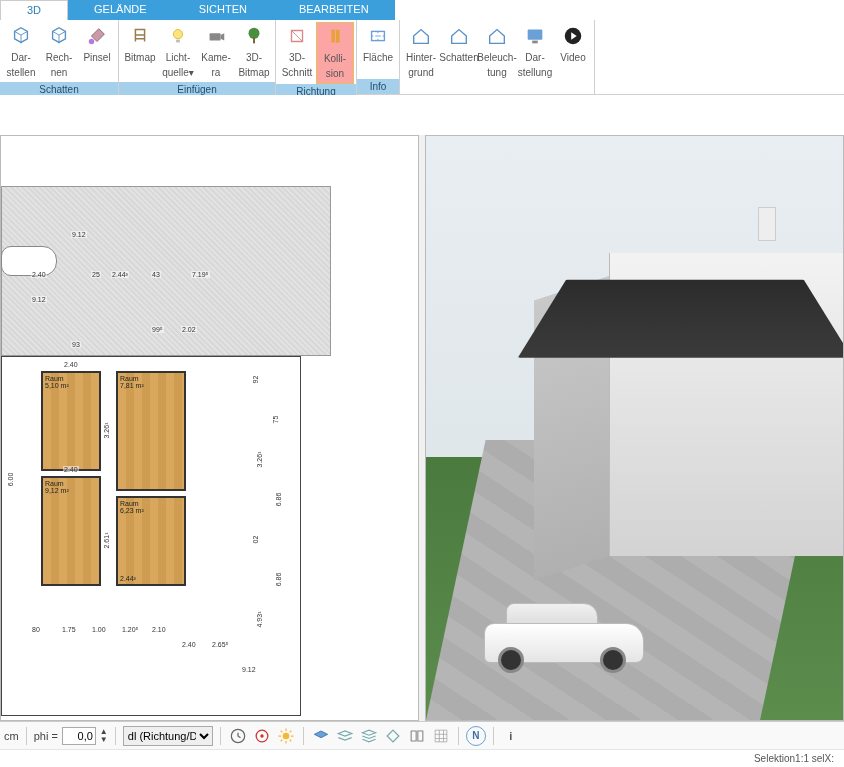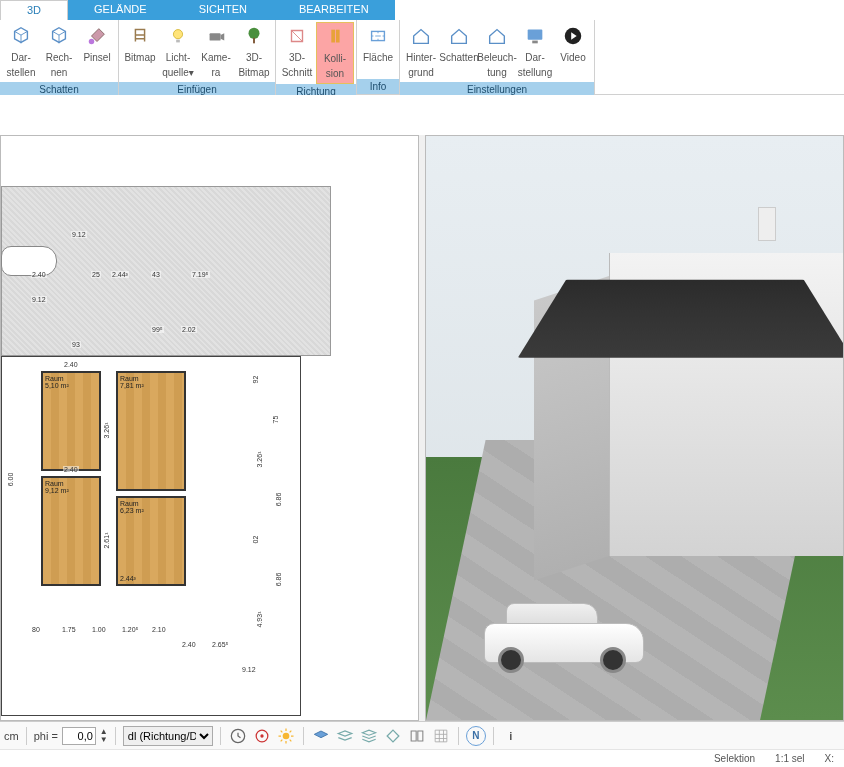--- a/index.html
+++ b/index.html
@@ -21,21 +21,21 @@
 .pane-left { flex: 1; border: 1px solid #bbb; position: relative; overflow: hidden; background: #fff; }
 .pane-right { flex: 1; border: 1px solid #bbb; position: relative; overflow: hidden; background: linear-gradient(#e8eef2,#d9e0e4); }
 .splitter { width: 6px; background: #f0f0f0; cursor: ew-resize; }
 
 .statusbar { display: flex; align-items: center; height: 28px; border-top: 1px solid #ccc; background: #f9f9f9; font-size: 11px; color: #444; gap: 4px; padding: 0 4px; }
 .statusbar .sep { width: 1px; height: 18px; background: #ccc; margin: 0 3px; }
 .statusbar input.spin { width: 34px; height: 18px; font-size: 11px; text-align: right; padding: 0 2px; border: 1px solid #aaa; }
 .statusbar select { height: 20px; font-size: 11px; border: 1px solid #aaa; width: 90px; }
 .statusbar .ico-btn { width: 20px; height: 20px; display: flex; align-items: center; justify-content: center; cursor: pointer; border-radius: 2px; }
 
-.footer { height: 18px; display: flex; align-items: center; justify-content: flex-end; gap: 20px; padding: 0 10px; font-size: 10px; color: #555; background: #fff; border-top: 1px solid #e5e5e5; }
+.footer { height: 18px; display: flex; align-items: center; justify-content: flex-end; padding: 0 10px; font-size: 10px; color: #555; background: #fff; border-top: 1px solid #e5e5e5; }
 
 
 .plan { position: absolute; left: 0; top: 50px; width: 360px; height: 560px; }
 .plan-grass { position: absolute; left: 0; top: 0; right: 30px; height: 170px; background: repeating-linear-gradient(45deg,#d8d8d8 0,#d8d8d8 2px,#e2e2e2 2px,#e2e2e2 4px); border: 1px solid #999; }
 .plan-base { position: absolute; left: 0; top: 170px; right: 60px; height: 360px; background: linear-gradient(#5a6a6f,#5a6a6f); background-image: repeating-linear-gradient(0deg,rgba(255,255,255,0.06) 0,rgba(255,255,255,0.06) 1px,transparent 1px,transparent 22px), repeating-linear-gradient(90deg,rgba(255,255,255,0.06) 0,rgba(255,255,255,0.06) 1px,transparent 1px,transparent 22px); border: 1px solid #444; }
 .room { position: absolute; background: repeating-linear-gradient(90deg,#d9a85e 0,#d9a85e 8px,#cf9d52 8px,#cf9d52 16px); border: 2px solid #333; font-size: 7px; color: #222; padding: 2px; }
 .dim-text { position: absolute; font-size: 7px; color: #333; background: rgba(255,255,255,0.5); padding: 0 1px; }
 .car-plan { position: absolute; left: 0; top: 60px; width: 56px; height: 30px; background: #fff; border: 1px solid #888; border-radius: 10px 14px 14px 10px; }
 
 
@@ -211,21 +211,20 @@
         <div class="ribbon-btn">
           <div class="ico">
             <svg class="ico-svg" viewBox="0 0 24 24">
               <circle cx="12" cy="12" r="9" fill="#222"></circle>
               <path d="M10 8l6 4-6 4z" fill="#fff"></path>
             </svg>
           </div>
           <div>Video</div>
         </div>
       </div>
-      <div class="label">Einstellungen</div>
     </div>
   </div>
 
 <div class="workspace">
   <div class="pane-left">
     <div class="plan" id="plan">
         <div class="plan-grass"></div>
         <div class="car-plan"></div>
         <div class="plan-base"></div>
         <div class="dim-text" style="left: 70px; top: 45px;">9.12</div>

